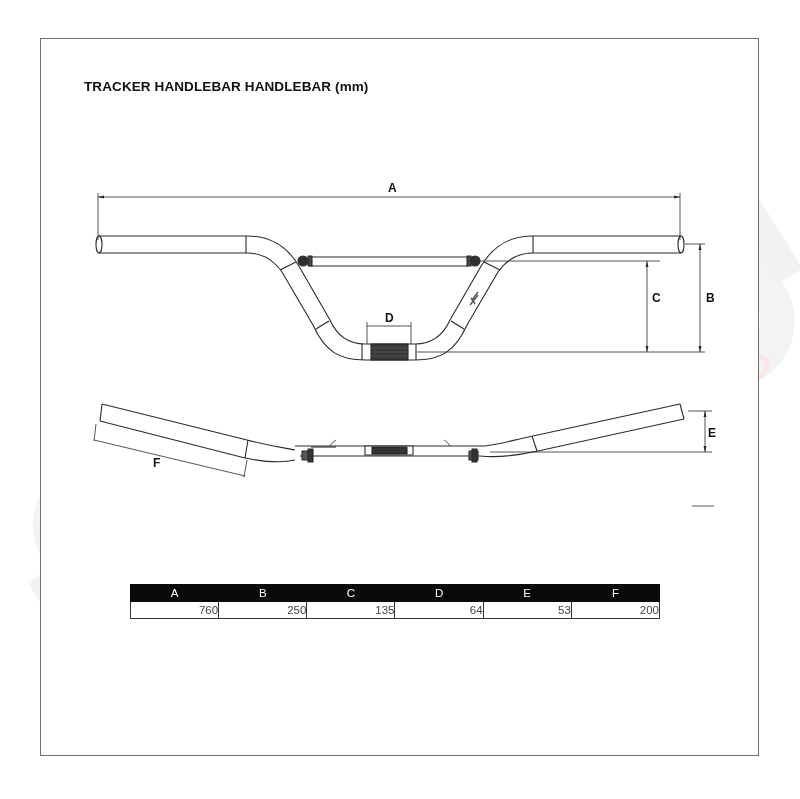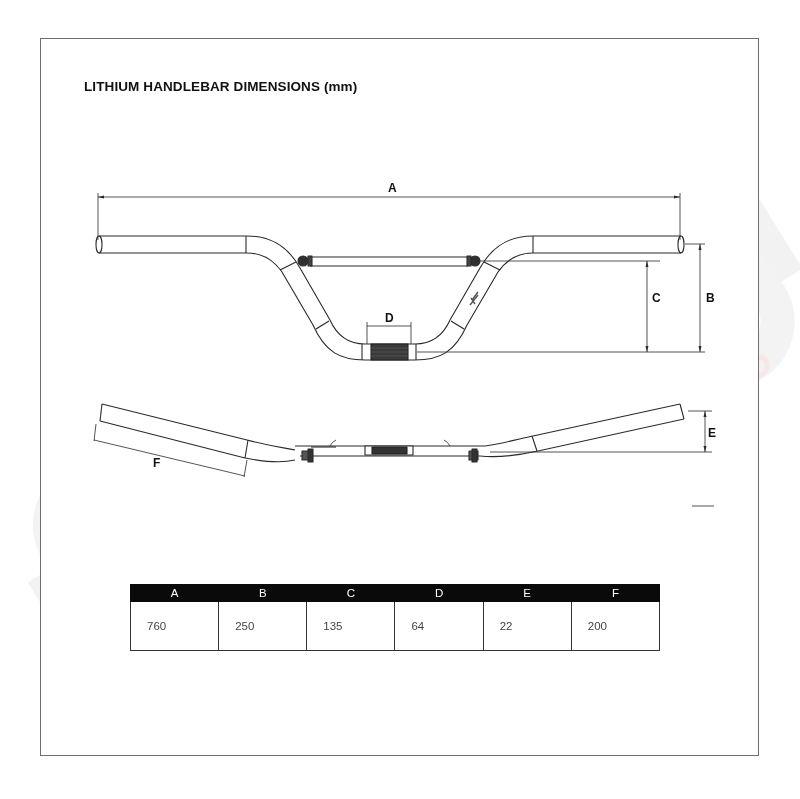--- a/index.html
+++ b/index.html
@@ -9,37 +9,37 @@
            border: 1.5px solid #6e6e6e; box-sizing: border-box; background: #fff; }
   .watermark { position: absolute; left: 0; top: 0; width: 800px; height: 799px; pointer-events: none; }
   .title { position: absolute; left: 84px; top: 79px; font-size: 13.5px; font-weight: bold;
            color: #111; letter-spacing: 0.1px; }
   .drawing { position: absolute; left: 0; top: 0; width: 800px; height: 799px; }
   .dim-label { font-family: "Liberation Sans", sans-serif; font-weight: bold; font-size: 12px; fill: #111; }
   table.dims { position: absolute; left: 130px; top: 584px; width: 530px; border-collapse: collapse;
                font-family: "Liberation Sans", sans-serif; font-size: 11.5px; table-layout: fixed; }
   table.dims th { background: #0a0a0a; color: #fff; font-weight: normal; height: 16px; padding: 0;
                   text-align: center; border: 1px solid #0a0a0a; }
-  table.dims td { background: #fff; color: #444; height: 16px; padding: 16px; text-align: left;
+  table.dims td { background: #fff; color: #444; height: 16px; padding: 0; text-align: right;
                   border: 1px solid #333; }
 </style>
 </head>
 <body>
 
 <svg class="watermark" viewBox="0 0 800 799">
   <g transform="rotate(-32 400 420)" opacity="1">
     <rect x="40" y="300" width="740" height="260" rx="50" ry="50" fill="none" stroke="#f3f3f3" stroke-width="34"></rect>
     <text x="410" y="505" text-anchor="middle" font-family="Liberation Sans, sans-serif" font-weight="bold" font-size="210" fill="#f2f2f2">LITHIUM</text>
     <text x="420" y="575" text-anchor="middle" font-family="Liberation Sans, sans-serif" font-size="58" letter-spacing="22" fill="#fbe6e6">POWERSPORTS</text>
   </g>
 </svg>
 
 <div class="frame"></div>
 
-<div class="title">LITHIUM HANDLEBAR DIMENSIONS (mm)</div>
+<div class="title">TRACKER HANDLEBAR HANDLEBAR (mm)</div>
 
 <svg class="drawing" viewBox="0 0 800 799">
   <g fill="none" stroke="#2a2a2a" stroke-width="1.1" stroke-linejoin="round">
 
     <g>
 
       <line x1="98" y1="197" x2="680" y2="197" stroke-width="0.8"></line>
       <line x1="98" y1="193" x2="98" y2="240" stroke-width="0.8"></line>
       <line x1="680" y1="193" x2="680" y2="240" stroke-width="0.8"></line>
       <polygon points="98,197 104,195.5 104,198.5" fill="#2a2a2a" stroke="none"></polygon>
@@ -162,17 +162,17 @@
       <th>E</th>
       <th>F</th>
     </tr>
   </thead>
   <tbody>
     <tr>
       <td>760</td>
       <td>250</td>
       <td>135</td>
       <td>64</td>
-      <td>22</td>
+      <td>53</td>
       <td>200</td>
     </tr>
   </tbody>
 </table>
 
 </body></html>

